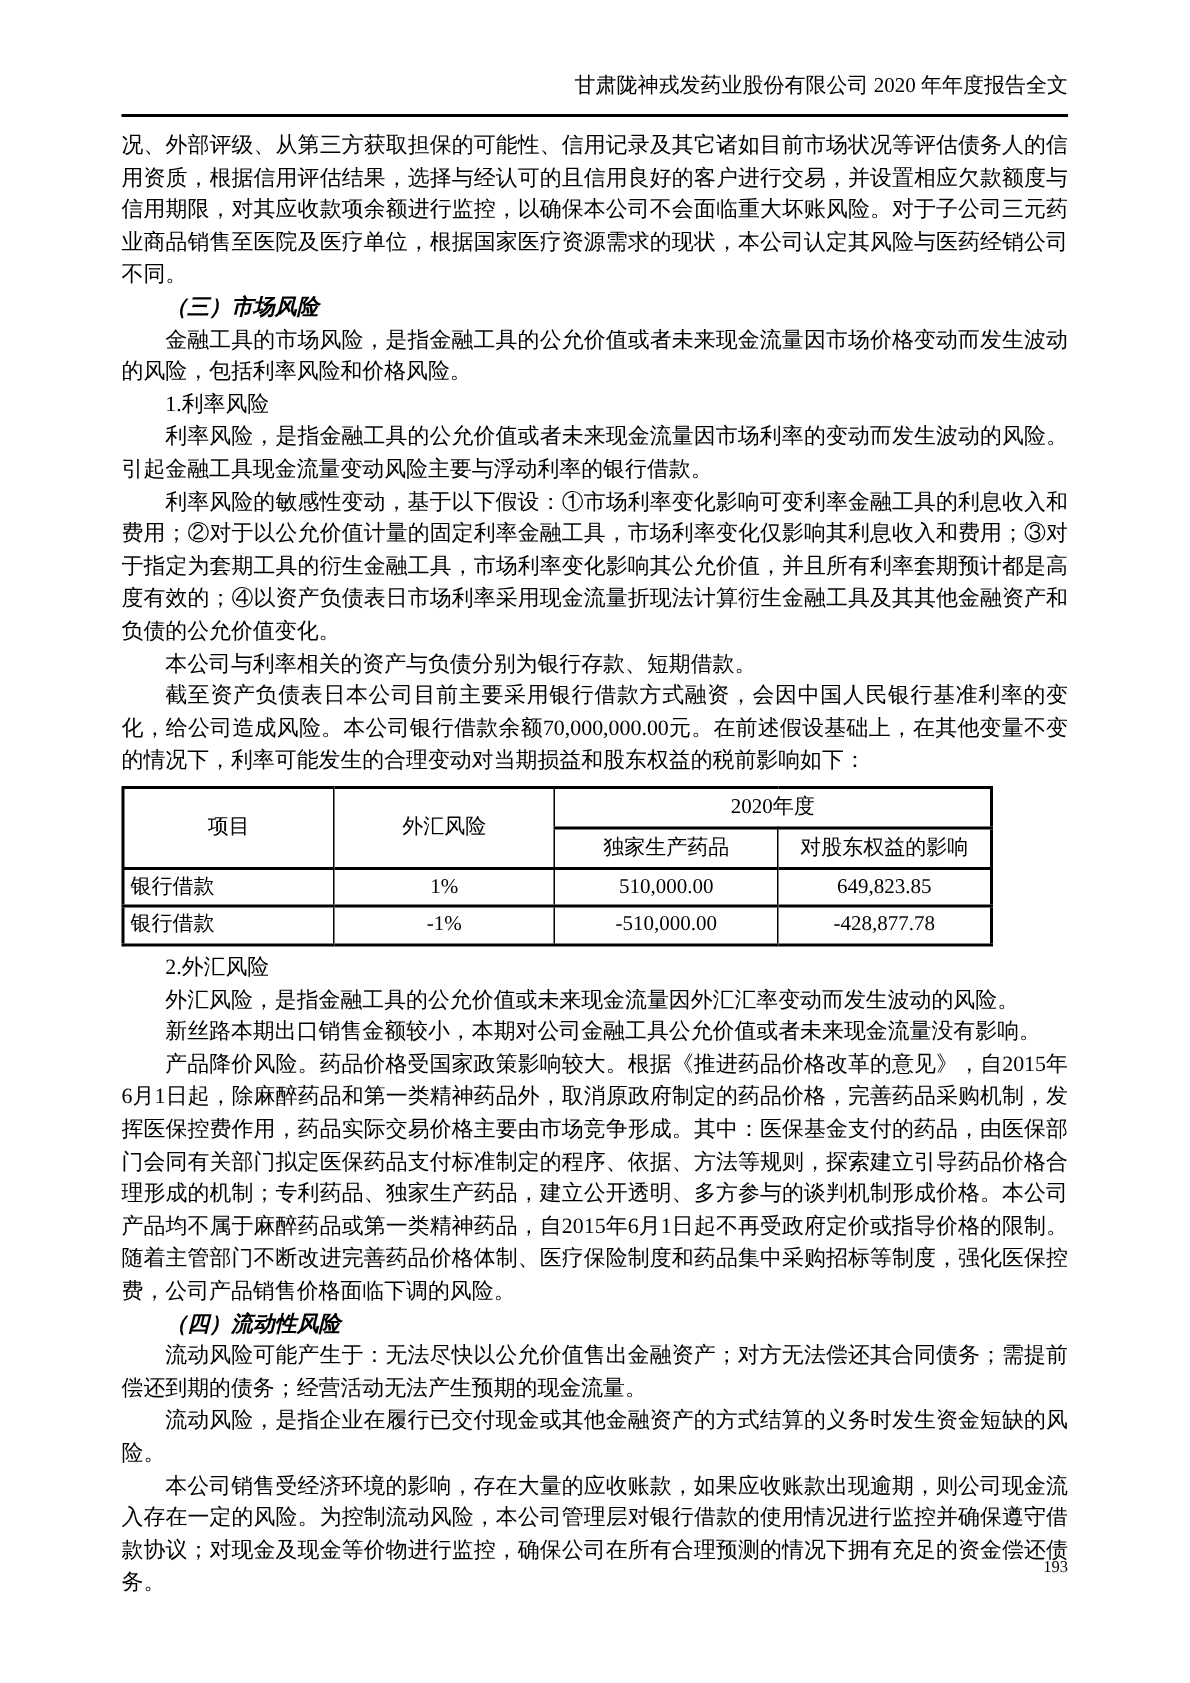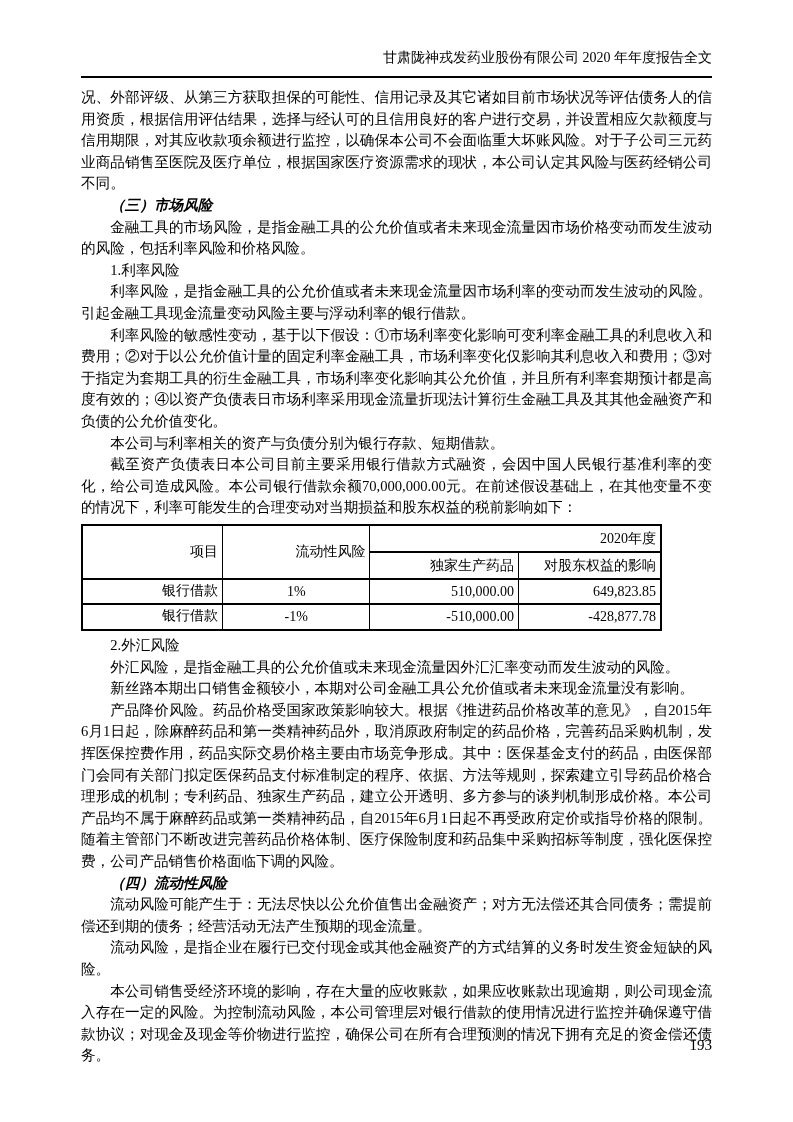--- a/index.html
+++ b/index.html
@@ -61,38 +61,38 @@
   table.sensitivity td {
     border: 1px solid #000000;
     border-top-width: 2px;
     border-bottom-width: 2px;
     font-weight: normal;
     padding: 1px 4px;
     overflow: hidden;
     white-space: nowrap;
   }
   table.sensitivity th {
-    text-align: right;
+    text-align: center;
     height: 23px;
   }
   table.sensitivity td {
     height: 19px;
   }
-  .cell-left   { text-align: right;  padding-left: 2px; font-family: Liberation Mono, monospace; }
+  .cell-left   { text-align: left;  padding-left: 2px; }
   .cell-center { text-align: center; }
-  .cell-right  { text-align: right; }
+  .cell-right  { text-align: center; }
   .col-item   { width: 139px; }
   .col-rate   { width: 146px; }
   .col-profit { width: 147px; }
   .col-equity { width: 141px; }
   .page-number {
     position: absolute;
     top: 1038px;
     right: 81px;
-    font-size: 15px;
+    font-size: 11px;
     line-height: 15px;
   }
 </style>
 </head>
 <body>
 
 <div class="page">
 
   <div class="page-header">
     <span>甘肃陇神戎发药业股份有限公司 2020 年年度报告全文</span>
@@ -119,21 +119,21 @@
     <table class="sensitivity">
       <colgroup>
         <col class="col-item">
         <col class="col-rate">
         <col class="col-profit">
         <col class="col-equity">
       </colgroup>
       <thead>
         <tr>
           <th rowspan="2">项目</th>
-          <th rowspan="2">流动性风险</th>
+          <th rowspan="2">外汇风险</th>
           <th colspan="2">2020年度</th>
         </tr>
         <tr>
           <th>独家生产药品</th>
           <th>对股东权益的影响</th>
         </tr>
       </thead>
       <tbody>
         <tr>
           <td class="cell-left">银行借款</td>

